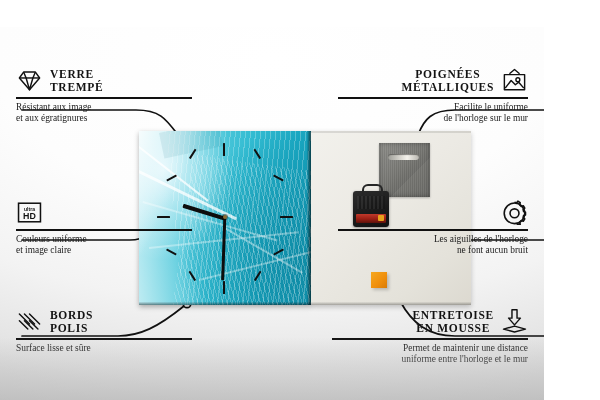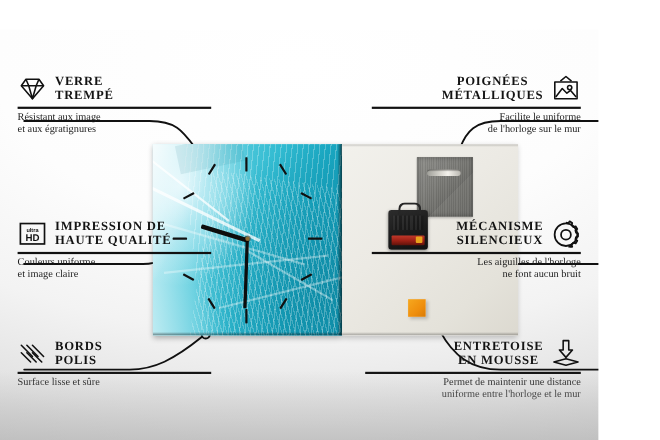--- a/index.html
+++ b/index.html
@@ -248,22 +248,20 @@
 et aux égratignures</div>
   </div>
 
   <div class="feat f-impr">
     <div class="head">
       <svg class="ico" viewBox="0 0 32 32">
         <rect x="3" y="5" width="26" height="22" fill="none" stroke="#111" stroke-width="1.8"></rect>
         <text x="16" y="14" font-family="Liberation Sans, sans-serif" font-size="6" font-weight="700" text-anchor="middle" fill="#111">ultra</text>
         <text x="16" y="24" font-family="Liberation Sans, sans-serif" font-size="10.5" font-weight="700" text-anchor="middle" fill="#111">HD</text>
       </svg>
-      <div class="ttl">IMPRESSION DE
-HAUTE QUALITÉ</div>
     </div>
     <div class="rule"></div>
     <div class="desc">Couleurs uniforme
 et image claire</div>
   </div>
 
   <div class="feat f-bords">
     <div class="head">
       <svg class="ico" viewBox="0 0 32 32">
         <g stroke="#111" stroke-width="1.7" stroke-linecap="round" fill="none">
@@ -295,22 +293,20 @@
         </g>
       </svg>
     </div>
     <div class="rule"></div>
     <div class="desc">Facilite le uniforme
 de l'horloge sur le mur</div>
   </div>
 
   <div class="feat right f-meca">
     <div class="head">
-      <div class="ttl">MÉCANISME
-SILENCIEUX</div>
       <svg class="ico" viewBox="0 0 32 32">
         <g fill="none" stroke="#111" stroke-width="1.9" stroke-linejoin="round">
           <path d="M16,4 L18.6,4.6 L20,2.6 L22.8,4.4 L22,6.8 L24,8.8 L26.4,8 L28.2,10.8 L26.2,12.2
                    L26.8,14.8 L29,15.6 L29,19 L26.8,19.6 L26.2,22.2 L28.2,23.6 L26.4,26.4 L24,25.6
                    L22,27.6 L22.8,30 L20,30 L18.6,29.8"></path>
           <circle cx="16" cy="17" r="12.2"></circle>
           <circle cx="16" cy="17" r="5.3"></circle>
         </g>
       </svg>
     </div>

